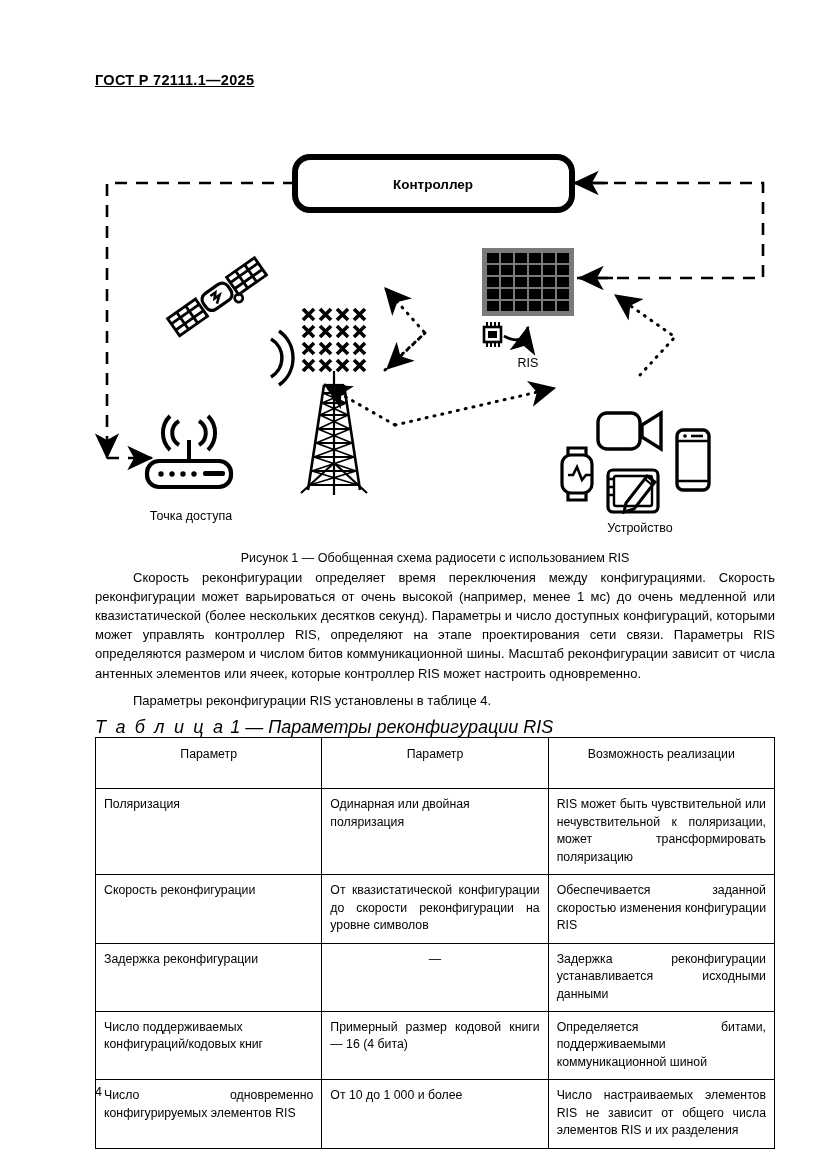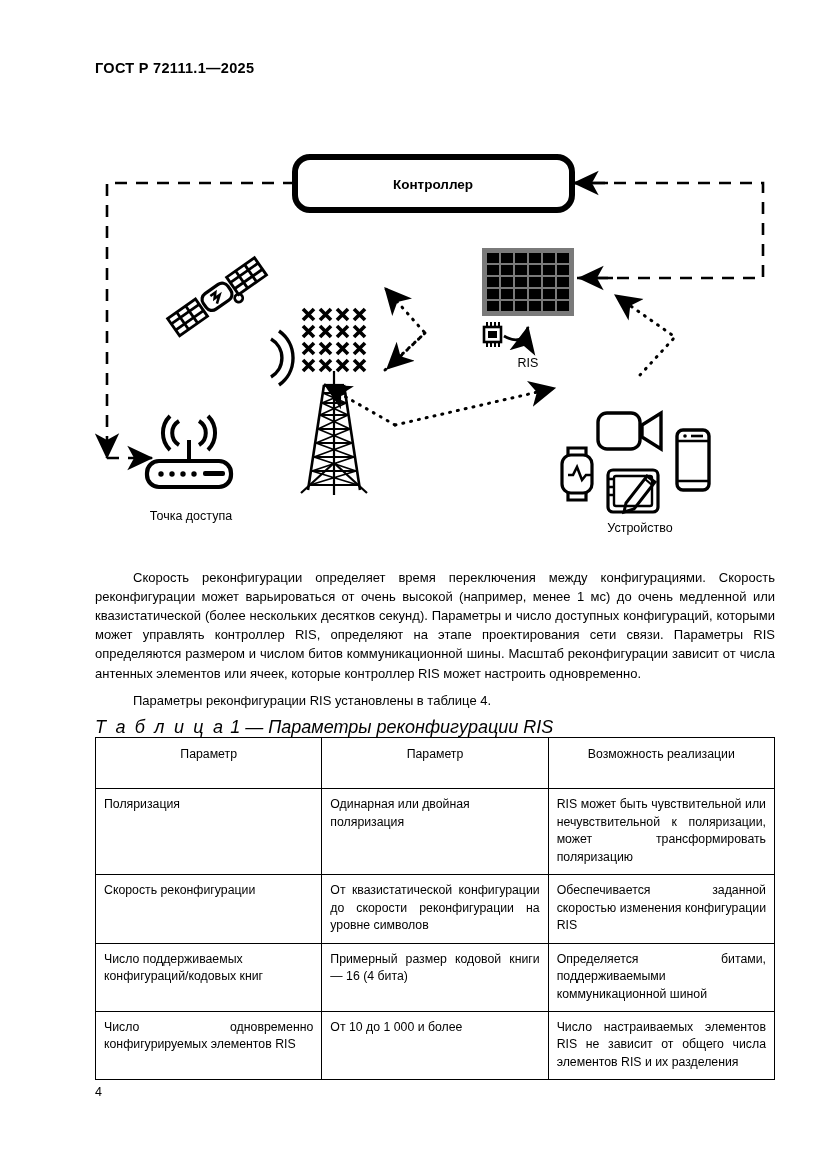--- a/index.html
+++ b/index.html
@@ -13,24 +13,25 @@
     height: 1169px;
     margin: 0 auto;
     background: #ffffff;
     font-family: "Liberation Sans", sans-serif;
     color: #000000;
     overflow: hidden;
   }
   .std-header {
     position: absolute;
     left: 95px;
-    top: 60px;
+    top: 72px;
     font-size: 14.5px;
     font-weight: bold;
     letter-spacing: 0.3px;
+    text-decoration: underline;
   }
   .intro-para {
     position: absolute;
     left: 95px;
     top: 114px;
     width: 680px;
     font-size: 13px;
     line-height: 1.45;
     text-indent: 38px;
   }
@@ -323,20 +324,21 @@
       <path d="M290,225 L330,188 L290,143" fill="none" stroke="#000" stroke-width="3" stroke-dasharray="1,7" stroke-linecap="round" marker-end="url(#arrD)"></path>
       <path d="M330,188 L292,224" fill="none" stroke="#000" stroke-width="3" stroke-dasharray="1,7" stroke-linecap="round" marker-end="url(#arrD)"></path>
 
       <path d="M545,230 L580,192 L520,150" fill="none" stroke="#000" stroke-width="3" stroke-dasharray="1,7" stroke-linecap="round" marker-end="url(#arrD)"></path>
 
       <path d="M300,280 L230,240" fill="none" stroke="#000" stroke-width="3" stroke-dasharray="1,7" stroke-linecap="round" marker-end="url(#arrD)"></path>
       <path d="M300,280 L460,243" fill="none" stroke="#000" stroke-width="3" stroke-dasharray="1,7" stroke-linecap="round" marker-end="url(#arrD)"></path>
     </svg>
   </div>
 
+  <div class="fig-caption">Рисунок 1 — Обобщенная схема радиосети с использованием RIS</div>
 
   <div class="body-para">Скорость реконфигурации определяет время переключения между конфигурациями. Скорость реконфигурации может варьироваться от очень высокой (например, менее 1 мс) до очень медленной или квазистатической (более нескольких десятков секунд). Параметры и число доступных конфигураций, которыми может управлять контроллер RIS, определяют на этапе проектирования сети связи. Параметры RIS определяются размером и числом битов коммуникационной шины. Масштаб реконфигурации зависит от числа антенных элементов или ячеек, которые контроллер RIS может настроить одновременно.</div>
   <div class="body-para2">Параметры реконфигурации RIS установлены в таблице 4.</div>
 
   <div class="table-caption">
     <span class="spaced">Т а б л и ц а</span>
     <span>1</span>
     <span>—</span>
     <span>Параметры реконфигурации RIS</span>
   </div>
@@ -354,20 +356,25 @@
         <td class="c1">Поляризация</td>
         <td class="c2">Одинарная или двойная поляризация</td>
         <td class="c3 just">RIS может быть чувствительной или нечувствительной к поляризации, может трансформировать поляризацию</td>
       </tr>
       <tr>
         <td class="c1">Скорость реконфигурации</td>
         <td class="c2 just">От квазистатической конфигурации до скорости реконфигурации на уровне символов</td>
         <td class="c3 just">Обеспечивается заданной скоростью изменения конфигурации RIS</td>
       </tr>
       <tr>
+        <td class="c1">Задержка реконфигурации</td>
+        <td class="c2 center">—</td>
+        <td class="c3 just">Задержка реконфигурации устанавливается исходными данными</td>
+      </tr>
+      <tr>
         <td class="c1">Число поддерживаемых конфигураций/кодовых книг</td>
         <td class="c2 just">Примерный размер кодовой книги — 16 (4 бита)</td>
         <td class="c3 just">Определяется битами, поддерживаемыми коммуникационной шиной</td>
       </tr>
       <tr>
         <td class="c1 just">Число одновременно конфигурируемых элементов RIS</td>
         <td class="c2">От 10 до 1 000 и более</td>
         <td class="c3 just">Число настраиваемых элементов RIS не зависит от общего числа элементов RIS и их разделения</td>
       </tr>
     </tbody>

